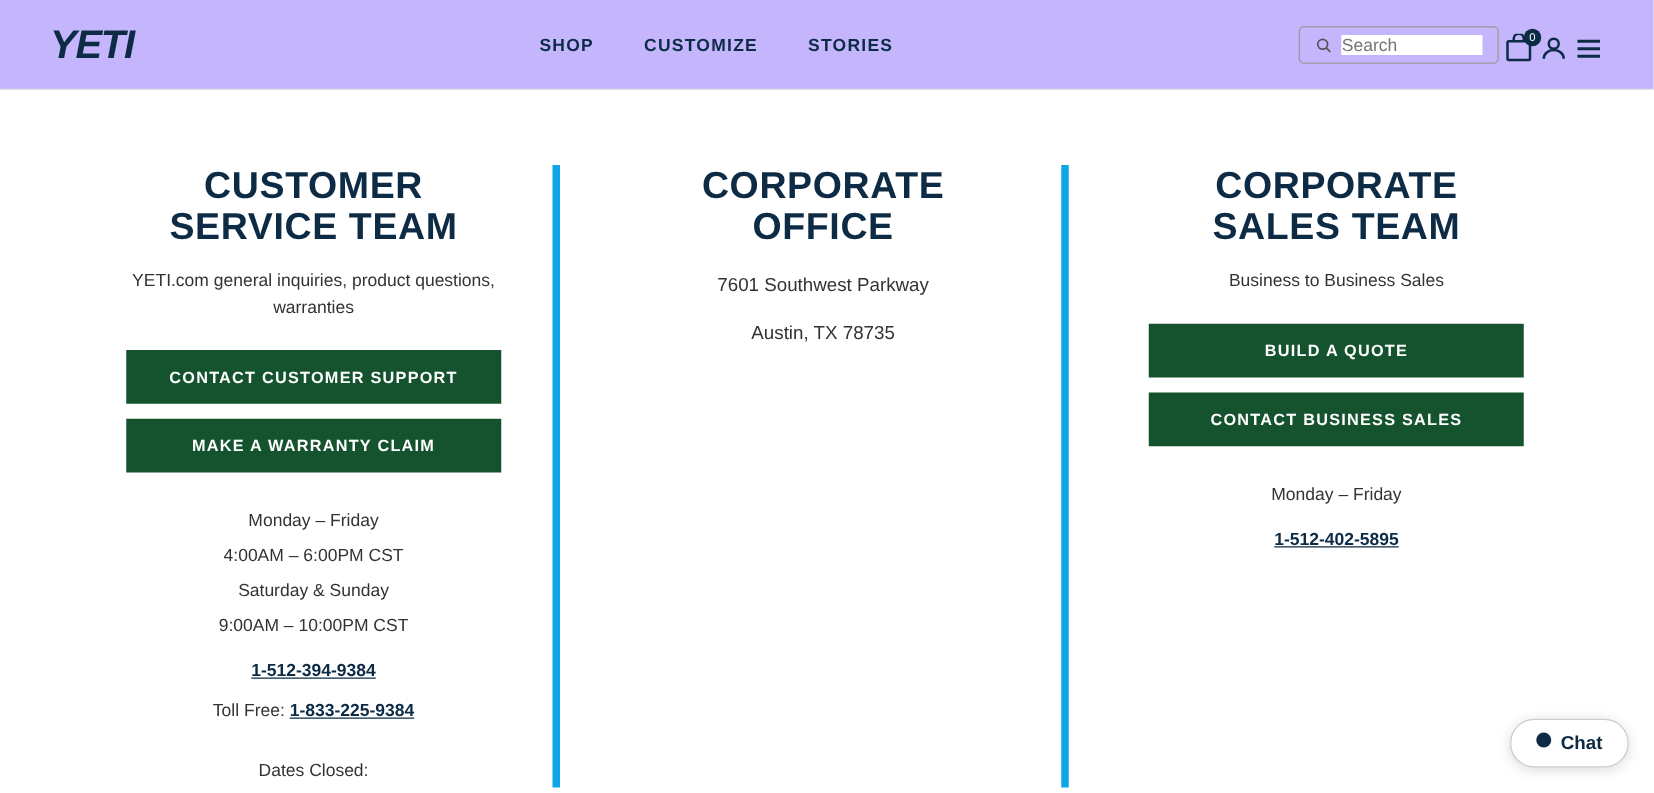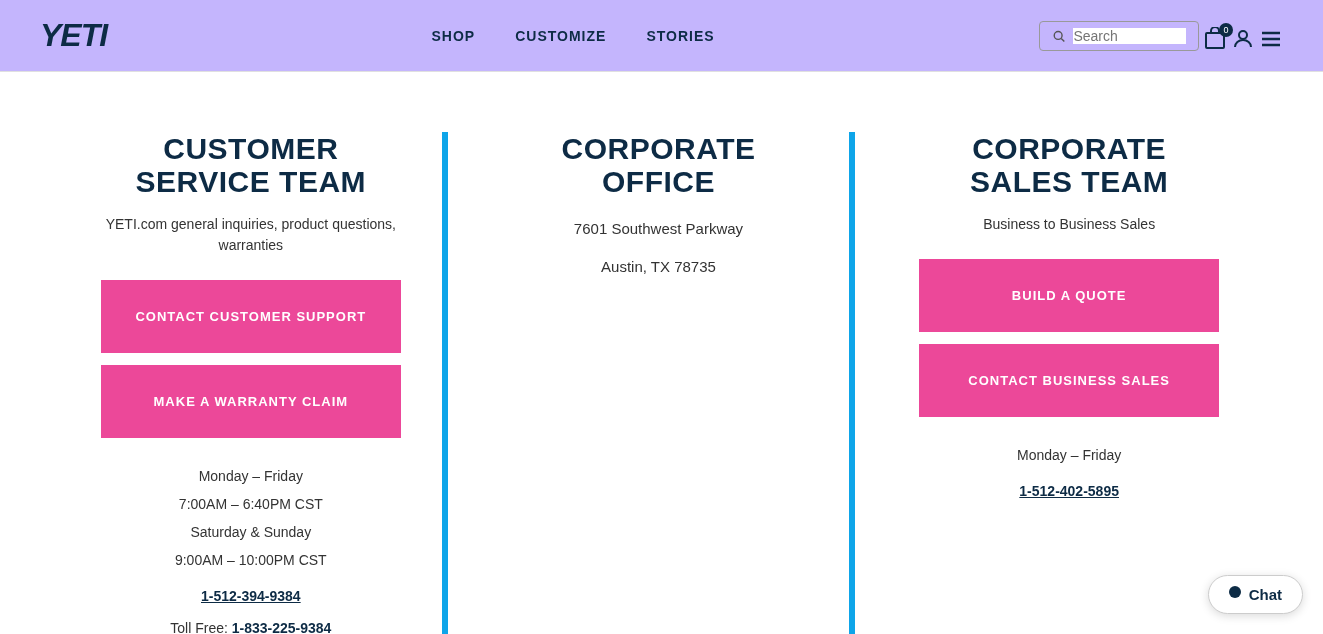--- a/index.html
+++ b/index.html
@@ -107,24 +107,24 @@
       margin-bottom: 16px;
       letter-spacing: 0.5px;
     }
     .section-subtitle {
       font-size: 14px;
       color: #333;
       margin-bottom: 24px;
       line-height: 1.5;
     }
     .btn-primary {
-      background: #ec4899;
+      background: #14532d;
       color: #fff;
       border: none;
-      padding: 29px 24px;
+      padding: 14px 24px;
       font-size: 13px;
       font-weight: 700;
       letter-spacing: 1px;
       text-transform: uppercase;
       cursor: pointer;
       width: 100%;
       max-width: 300px;
       margin-bottom: 12px;
     }
     .hours-info {
@@ -224,21 +224,21 @@
 
 <main>
 
   <div class="section">
     <h2 class="section-title">CUSTOMER<br>SERVICE TEAM</h2>
     <p class="section-subtitle">YETI.com general inquiries, product questions, warranties</p>
     <button class="btn-primary">CONTACT CUSTOMER SUPPORT</button>
     <button class="btn-primary">MAKE A WARRANTY CLAIM</button>
     <div class="hours-info">
       <div>Monday – Friday</div>
-      <div>7:00AM – 6:40PM CST</div>
+      <div>4:00AM – 6:00PM CST</div>
       <div>Saturday &amp; Sunday</div>
       <div>9:00AM – 10:00PM CST</div>
       <div style="margin-top:8px;">
         <a class="phone-link">1-512-394-9384</a>
       </div>
       <div class="toll-free-line" style="margin-top:4px;">
         <span>Toll Free:</span>
         <a class="phone-link">1-833-225-9384</a>
       </div>
       <div style="margin-top:20px;">Dates Closed:</div>

